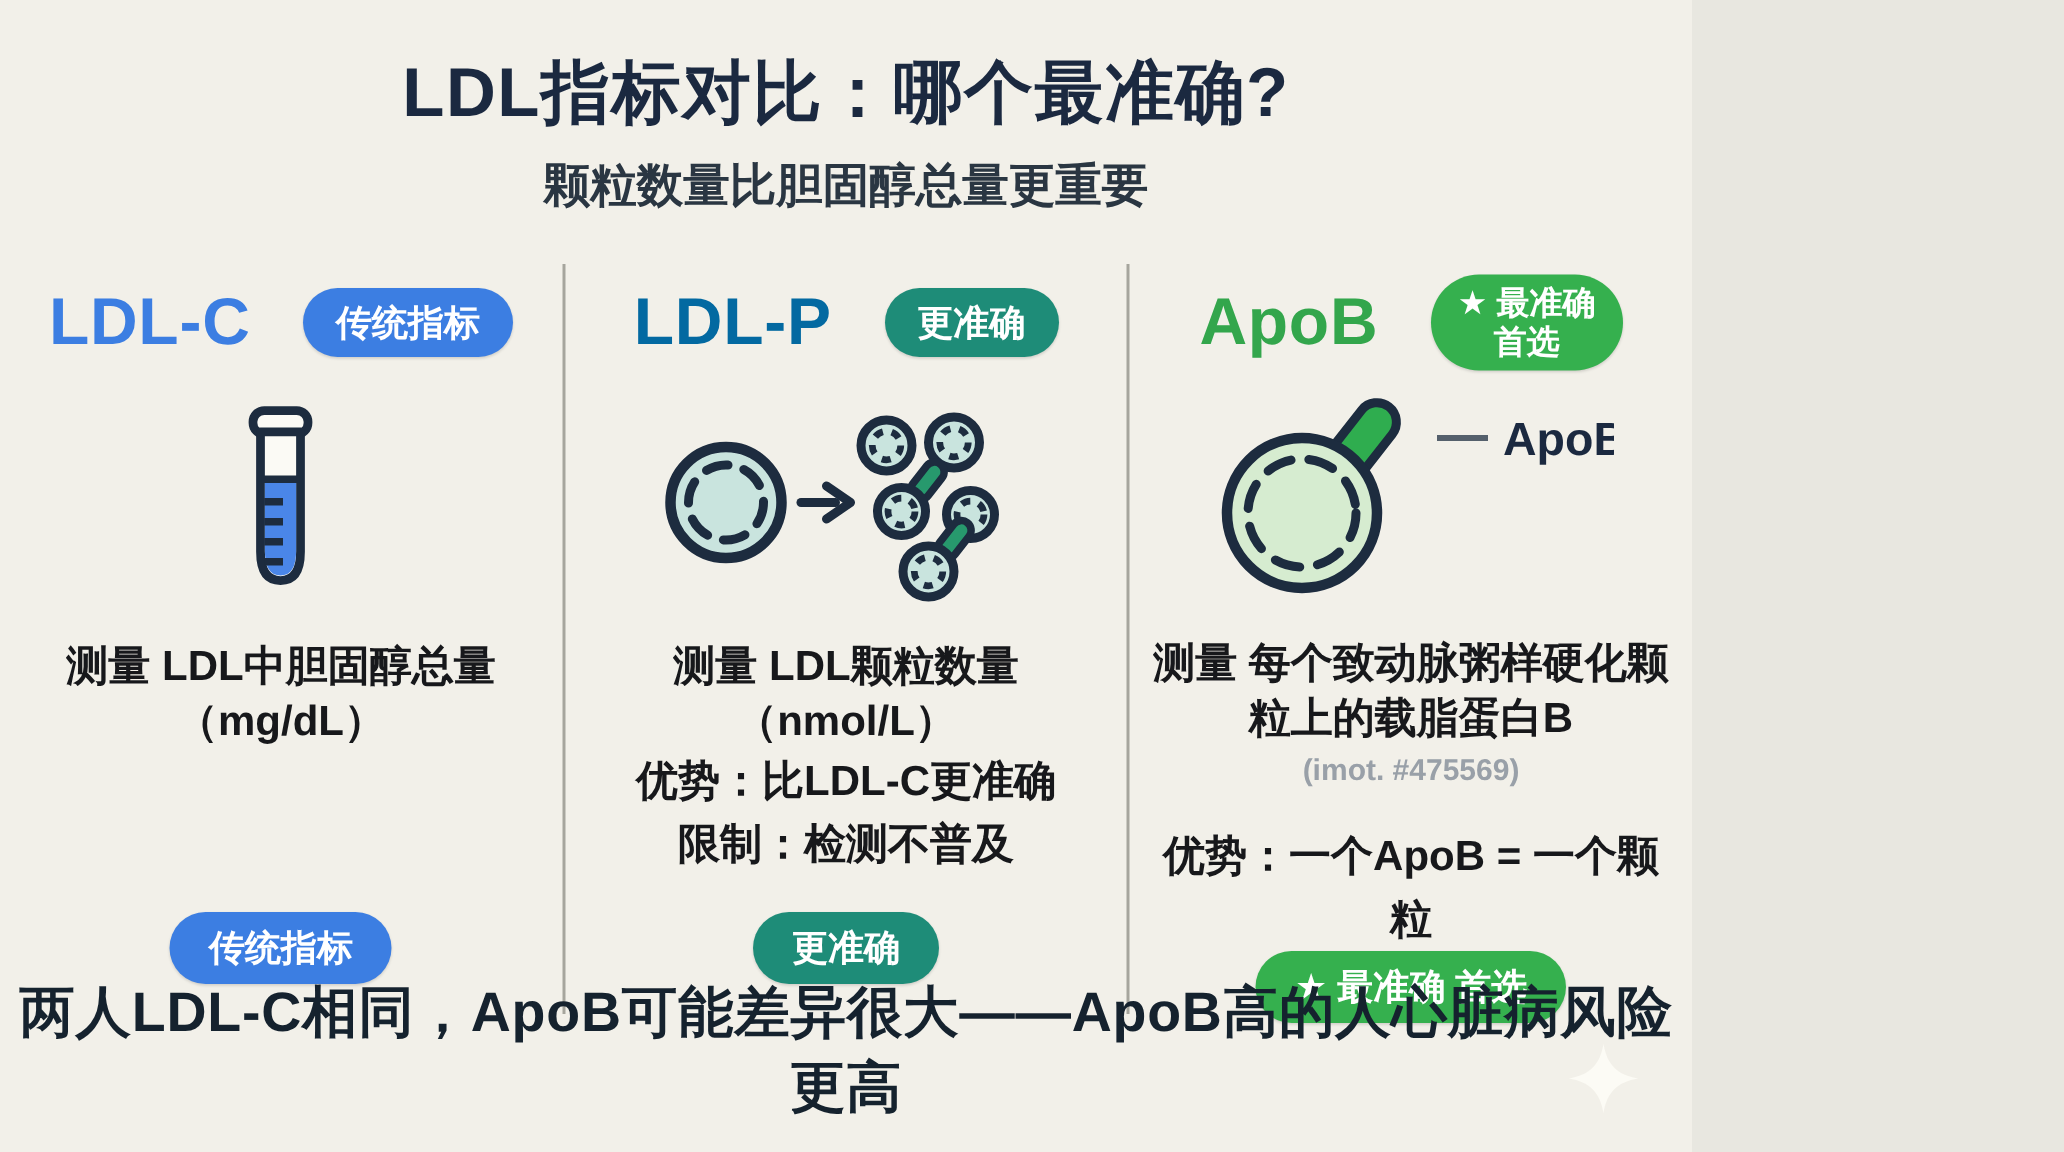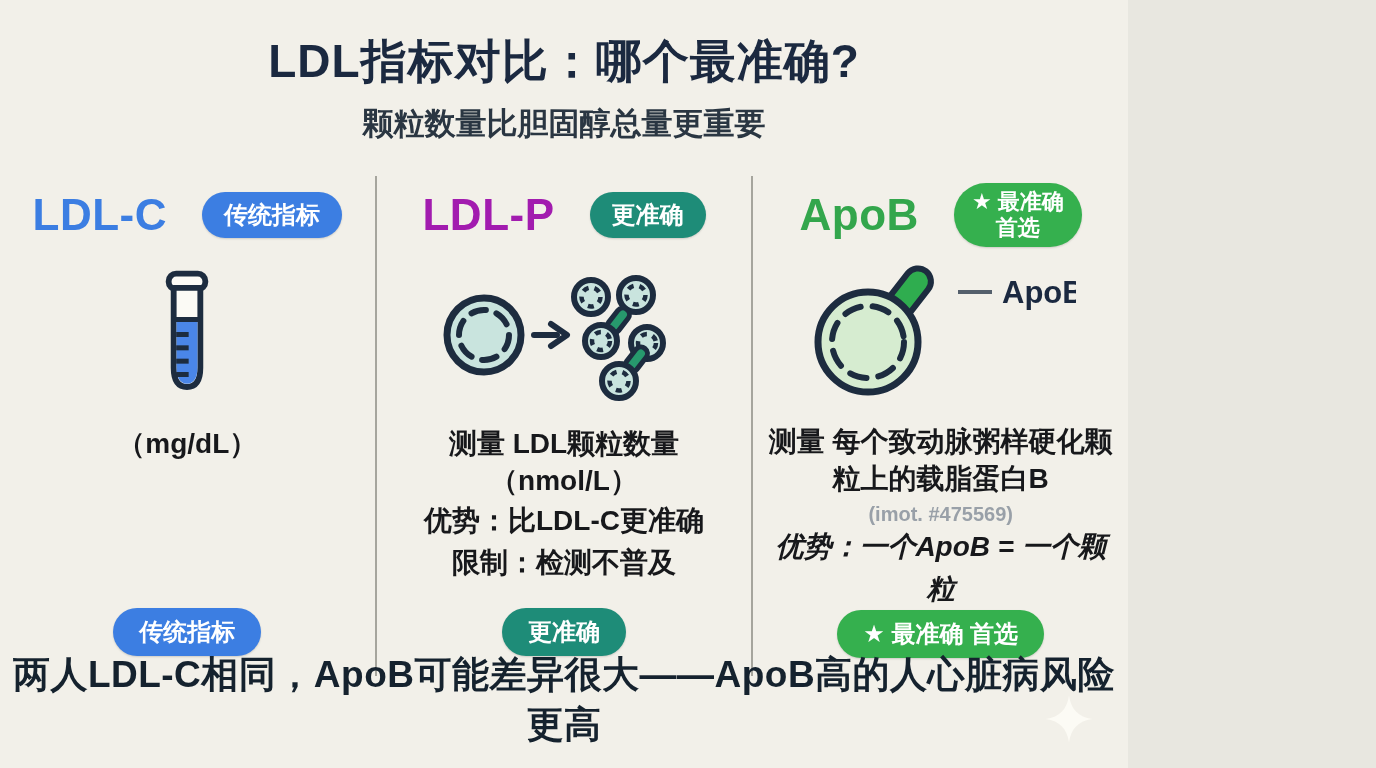--- a/index.html
+++ b/index.html
@@ -32,21 +32,21 @@
   .column{
     flex:1 1 0;
     display:flex;flex-direction:column;align-items:center;
     padding:10px 12px 12px;
     box-sizing:border-box;
   }
   .column + .column{border-left:2px solid #a6a59d;}
   .col-header{display:flex;align-items:center;gap:35px;height:58px;}
   .col-name{font-size:44px;font-weight:800;letter-spacing:.5px;}
   .name-blue{color:#3c7ee2;}
-  .name-teal{color:#a21caf;text-align:right;}
+  .name-teal{color:#0369a1;text-align:right;}
   .name-green{color:#33a64c;}
   .pill{
     display:inline-block;color:#fff;font-weight:700;
     border-radius:999px;text-align:center;
     box-shadow:0 1px 2px rgba(0,0,0,.15);
     white-space:nowrap;
   }
   .pill-hdr{font-size:24px;padding:7px 22px;}
   .pill-hdr2{font-size:22px;line-height:1.2;padding:6px 18px;white-space:normal;}
   .pill-hdr2 span{display:block;}
@@ -64,21 +64,21 @@
   .note{
     margin-top:5px;text-align:center;
     font-size:20px;font-weight:600;color:#99a0a8;
   }
   .points{
     text-align:center;font-size:28px;font-weight:700;
     color:#17181b;line-height:1.5;
   }
   .points-a{margin-top:42px;}
   .points-b{}
-  .points-c{margin-top:0;font-style:italic;}
+  .points-c{margin-top:24px;}
   .pill-bottom{margin-top:auto;margin-bottom:8px;font-size:24px;padding:8px 26px;}
   
   .footer{
     position:absolute;left:0;bottom:18px;width:100%;
     text-align:center;
     font-size:37px;font-weight:800;color:#15222e;letter-spacing:.5px;
   }
   .sparkle{position:absolute;right:36px;bottom:26px;opacity:.95;}
   svg text{font-family:"Liberation Sans","DejaVu Sans",sans-serif;}
 </style>
@@ -105,20 +105,21 @@
           <path d="M44 22 V118 Q44 141 60 141 Q76 141 76 118 V22 Z" fill="#fbfaf5" stroke="#1d2c3f" stroke-width="7" stroke-linejoin="round"></path>
           <path d="M47.5 60 V117 Q47.5 137 60 137 Q72.5 137 72.5 117 V60 Z" fill="#4a86e8"></path>
           <line x1="45" y1="60" x2="75" y2="60" stroke="#1d2c3f" stroke-width="6"></line>
           <line x1="47" y1="78" x2="62" y2="78" stroke="#1d2c3f" stroke-width="6"></line>
           <line x1="47" y1="94" x2="62" y2="94" stroke="#1d2c3f" stroke-width="6"></line>
           <line x1="47" y1="110" x2="62" y2="110" stroke="#1d2c3f" stroke-width="6"></line>
           <line x1="47" y1="126" x2="62" y2="126" stroke="#1d2c3f" stroke-width="6"></line>
         </svg>
       </div>
       <div class="measure">
+        <div>测量 LDL中胆固醇总量</div>
         <div>（mg/dL）</div>
       </div>
       <span class="pill pill-bottom pill-blue">传统指标</span>
     </section>
 
     <section class="column">
       <div class="col-header">
         <span class="col-name name-teal">LDL-P</span>
         <span class="pill pill-hdr pill-teal">更准确</span>
       </div>

